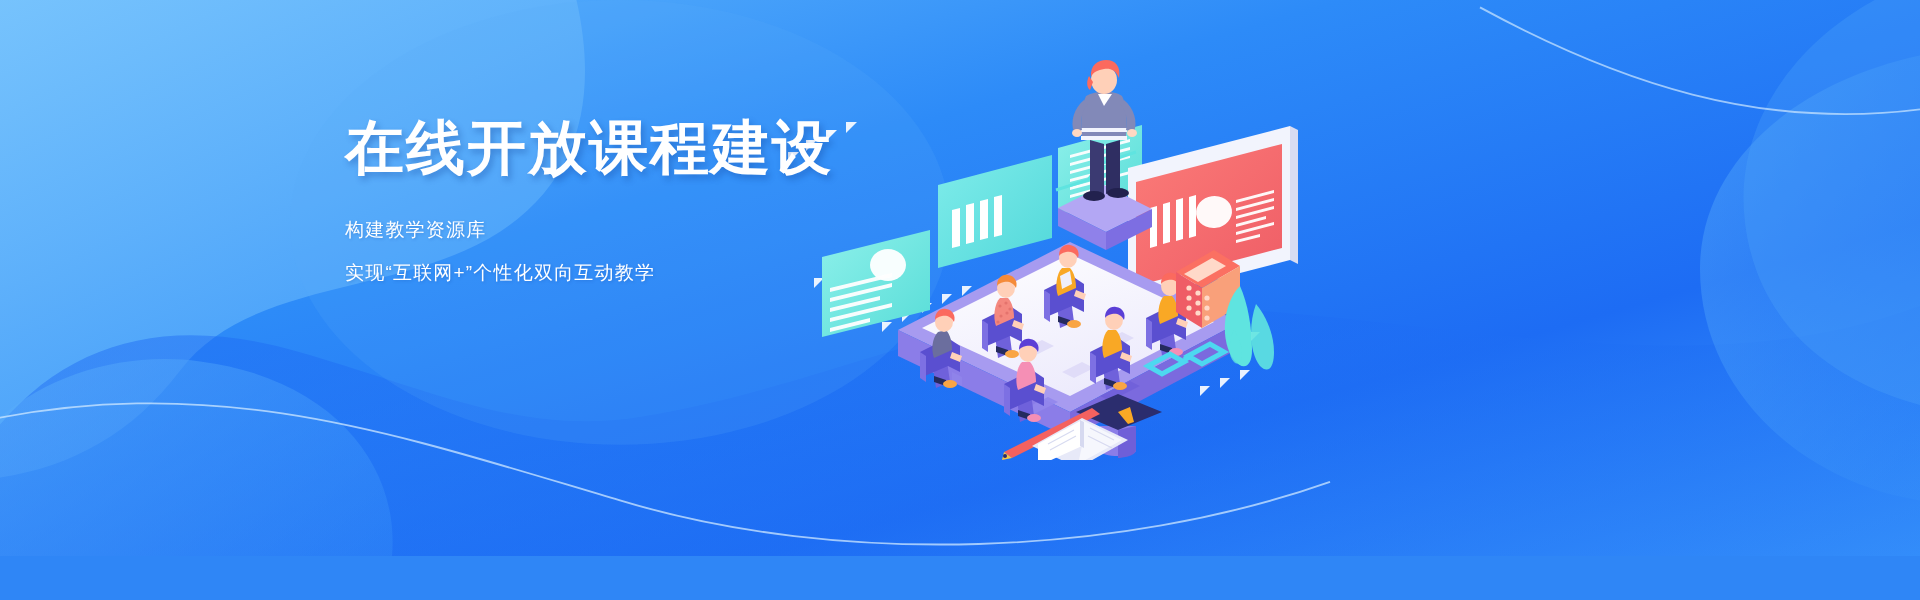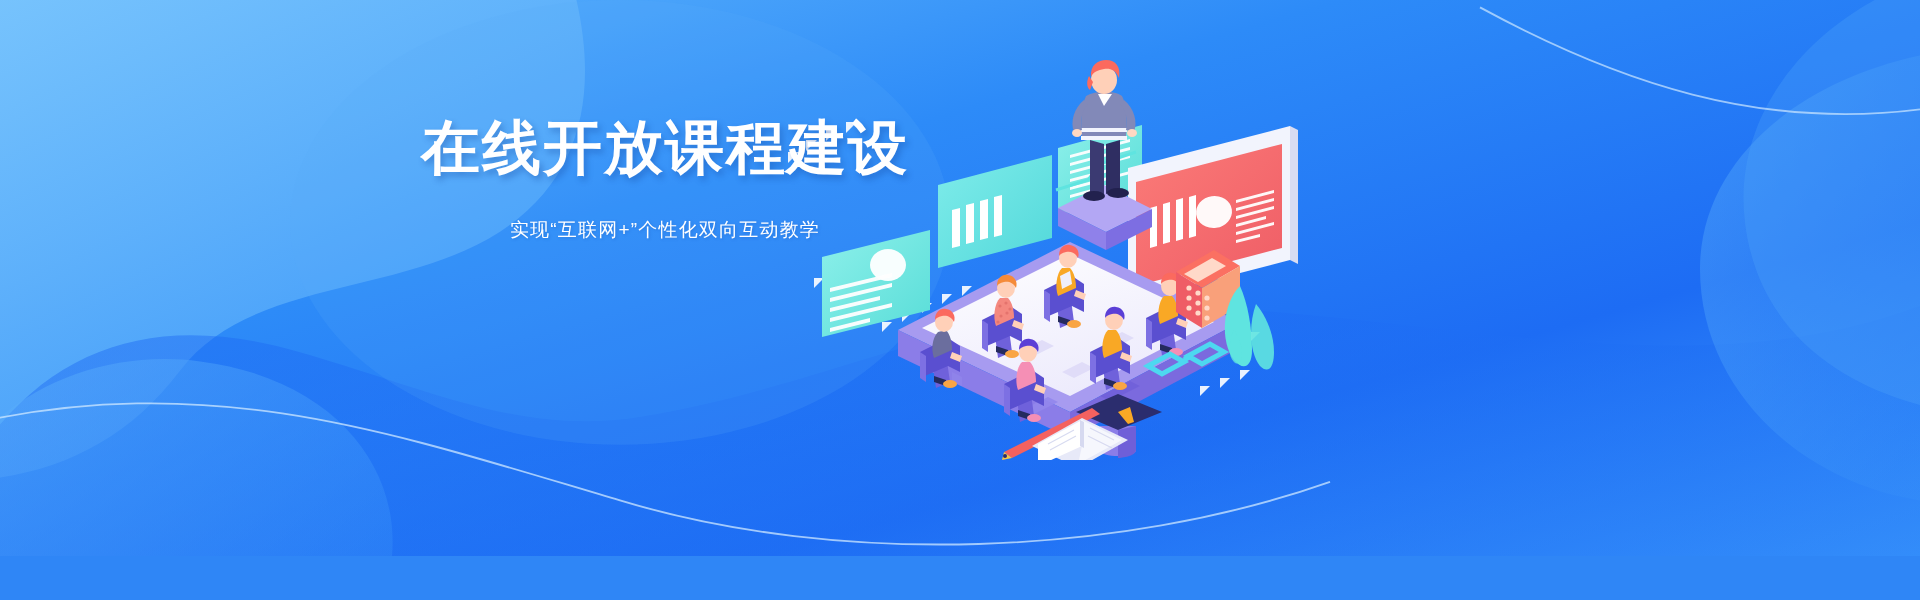--- a/index.html
+++ b/index.html
@@ -11,21 +11,20 @@
   body {
     font-family: "Liberation Sans", "DejaVu Sans", sans-serif;
   }
 
   #banner {
     position: relative;
     width: 1920px;
     height: 556px;
     overflow: hidden;
     background: linear-gradient(115deg, #5fb4fb 0%, #2f8cf8 28%, #1f6ff5 55%, #2b7ff7 80%, #3d9afc 100%);
-    text-align: center;
   }
 
   .layer {
     position: absolute;
     inset: 0;
     width: 100%;
     height: 100%;
     pointer-events: none;
   }
 
@@ -112,20 +111,21 @@
     <path d="M 1980 -40 C 1830 -10 1730 110 1745 240 C 1758 355 1840 430 1980 450 Z" fill="#4ea6fa" opacity="0.30"></path>
 
     <ellipse cx="620" cy="240" rx="330" ry="240" fill="#57aefa" opacity="0.18"></ellipse>
 
     <path d="M -20 455 C 220 400 400 470 620 540 C 840 612 1120 600 1330 520" fill="none" stroke="#cfe8ff" stroke-width="2" opacity="0.75"></path>
     <path d="M 1480 8 C 1620 90 1760 140 1920 118" fill="none" stroke="#cfe8ff" stroke-width="2" opacity="0.7"></path>
   </svg>
 
   <div id="text-block">
     <h1 id="headline">在线开放课程建设</h1>
+    <p class="subline">构建教学资源库</p>
     <p class="subline">实现“互联网+”个性化双向互动教学</p>
   </div>
 
   <svg id="illustration" viewBox="0 0 560 400" xmlns="http://www.w3.org/2000/svg">
     <defs>
       <linearGradient id="scr1" x1="0" y1="0" x2="1" y2="1">
         <stop offset="0%" stop-color="#8df0ea"></stop>
         <stop offset="100%" stop-color="#58ddd8"></stop>
       </linearGradient>
       <linearGradient id="scr2" x1="0" y1="0" x2="1" y2="1">

